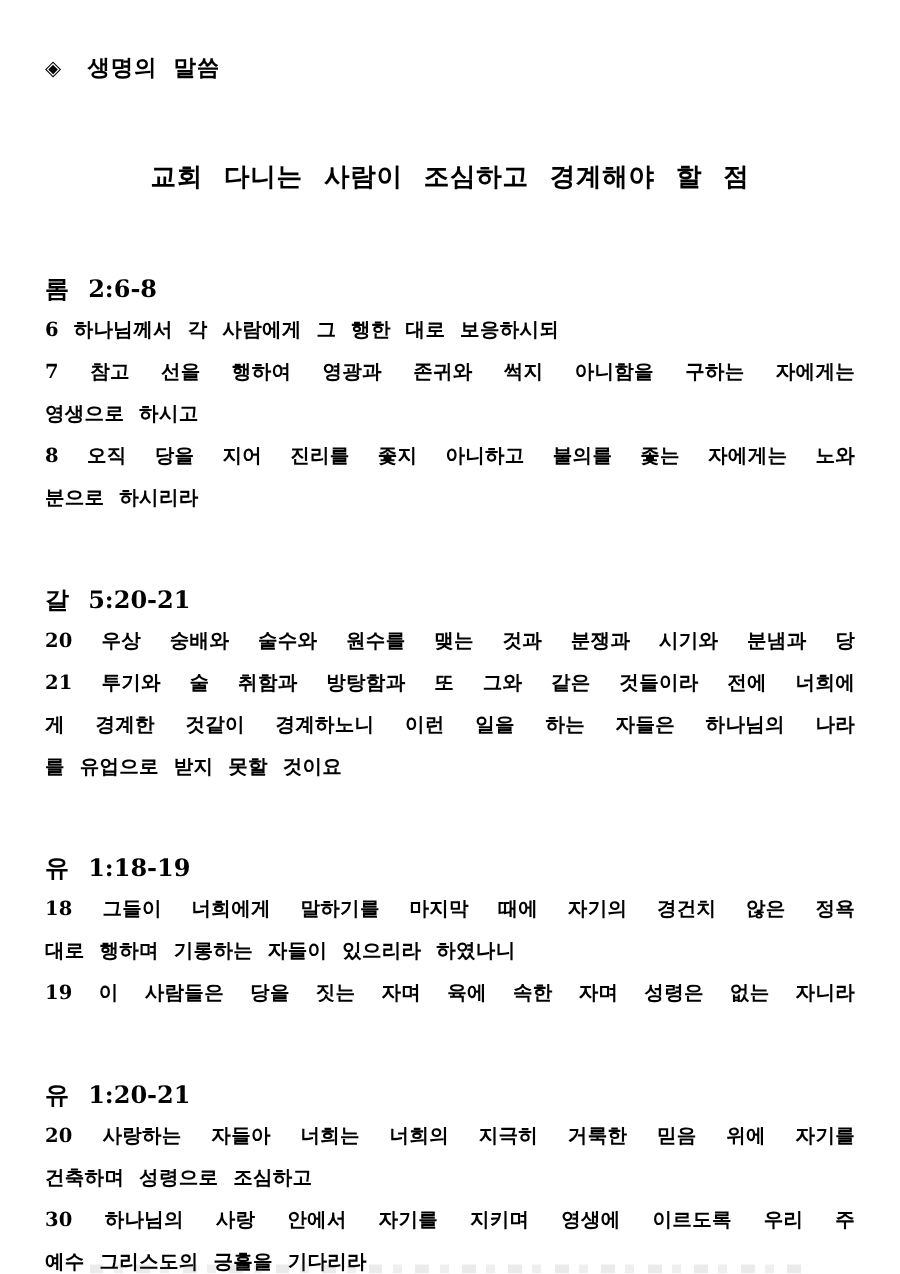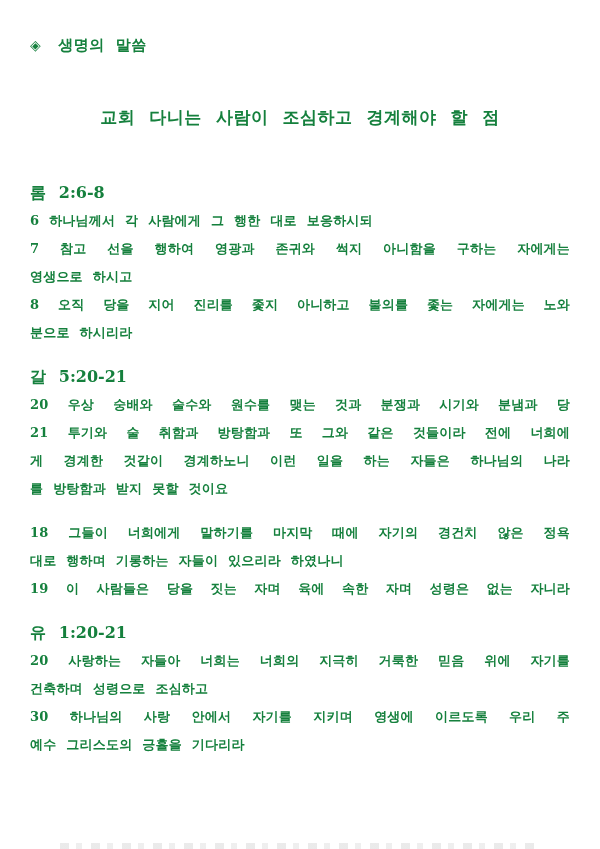--- a/index.html
+++ b/index.html
@@ -7,21 +7,21 @@
     padding: 0;
     background: #ffffff;
   }
   .page {
     position: relative;
     width: 600px;
     height: 849px;
     box-sizing: border-box;
     padding: 34px 30px 0 30px;
     background: #ffffff;
-    color: #15803d;
+    color: #000000;
     font-family: "DejaVu Serif", "Liberation Serif", serif;
     font-weight: 700;
     overflow: hidden;
   }
   .doc-header {
     font-size: 15px;
     line-height: 22px;
     letter-spacing: 0.5px;
     word-spacing: 0.35em;
     white-space: nowrap;
@@ -39,21 +39,21 @@
   .doc-title {
     font-size: 17px;
     font-weight: 700;
     word-spacing: 0.45em;
     letter-spacing: 0.5px;
     text-underline-offset: 5px;
     text-decoration-thickness: 1.5px;
     white-space: nowrap;
   }
   .section {
-    margin-top: 16px;
+    margin-top: 39px;
   }
   .section.first {
     margin-top: 46px;
   }
   .ref {
     height: 28px;
     line-height: 28px;
     font-size: 16px;
     font-weight: 700;
     word-spacing: 0.45em;
@@ -111,24 +111,25 @@
     <div class="line">영생으로 하시고</div>
     <div class="line full">8 오직 당을 지어 진리를 좇지 아니하고 불의를 좇는 자에게는 노와</div>
     <div class="line">분으로 하시리라</div>
   </div>
 
   <div class="section">
     <div class="ref">갈 5:20-21</div>
     <div class="line full">20 우상 숭배와 술수와 원수를 맺는 것과 분쟁과 시기와 분냄과 당</div>
     <div class="line full">21 투기와 술 취함과 방탕함과 또 그와 같은 것들이라 전에 너희에</div>
     <div class="line full">게 경계한 것같이 경계하노니 이런 일을 하는 자들은 하나님의 나라</div>
-    <div class="line">를 방탕함과 받지 못할 것이요</div>
+    <div class="line">를 유업으로 받지 못할 것이요</div>
   </div>
 
   <div class="section">
+    <div class="ref">유 1:18-19</div>
     <div class="line full">18 그들이 너희에게 말하기를 마지막 때에 자기의 경건치 않은 정욕</div>
     <div class="line">대로 행하며 기롱하는 자들이 있으리라 하였나니</div>
     <div class="line full">19 이 사람들은 당을 짓는 자며 육에 속한 자며 성령은 없는 자니라</div>
   </div>
 
   <div class="section">
     <div class="ref">유 1:20-21</div>
     <div class="line full">20 사랑하는 자들아 너희는 너희의 지극히 거룩한 믿음 위에 자기를</div>
     <div class="line">건축하며 성령으로 조심하고</div>
     <div class="line full">30 하나님의 사랑 안에서 자기를 지키며 영생에 이르도록 우리 주</div>

